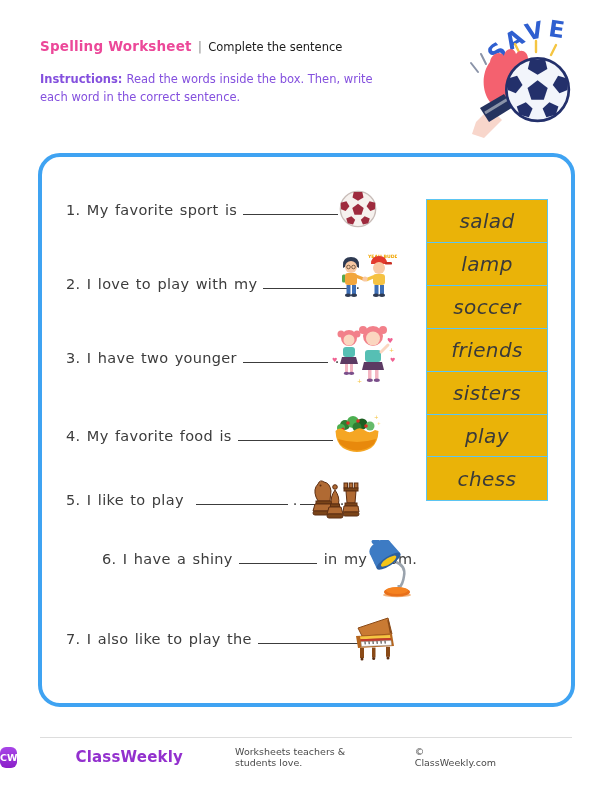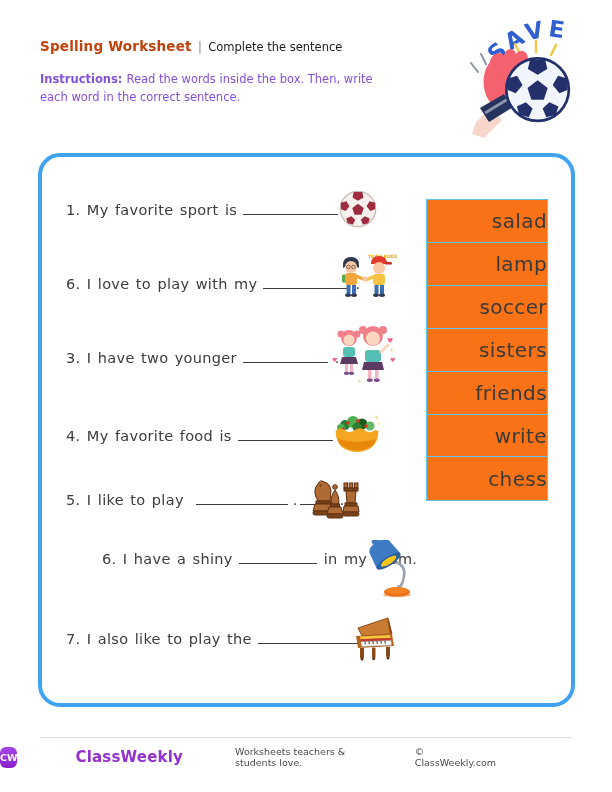--- a/index.html
+++ b/index.html
@@ -2,21 +2,21 @@
 <html><head>
 <meta charset="utf-8">
 <style>
   html,body{margin:0;padding:0;background:#fff;}
   .page{position:relative;width:612px;height:792px;background:#ffffff;overflow:hidden;
         font-family:"DejaVu Sans","Liberation Sans",sans-serif;color:#3c3c3c;}
 
   
   .header{position:absolute;left:40px;top:36px;width:360px;}
   .title-row{white-space:nowrap;}
-  .title{font-size:13.5px;font-weight:bold;color:#c2410c;letter-spacing:.2px;}
+  .title{font-size:13.5px;font-weight:bold;color:#ec4899;letter-spacing:.2px;}
   .sep{font-size:13px;color:#444;margin:0 6px;font-weight:300;}
   .subtitle{font-size:11.5px;color:#1c1c1c;}
   .instructions{margin:16px 0 0 0;font-size:11.5px;line-height:1.55;color:#8450de;width:345px;}
   .instructions b{margin-right:4px;}
 
   
   .save-art{position:absolute;left:450px;top:10px;width:140px;height:128px;}
 
   
   .main-box{position:absolute;left:38px;top:153px;width:537px;height:554px;
@@ -37,22 +37,22 @@
   .icon-1{left:297px;top:33px;}
   .icon-2{left:293px;top:95px;}
   .icon-3{left:289px;top:163px;}
   .icon-4{left:291px;top:256px;}
   .icon-5{left:268px;top:314px;}
   .icon-6{left:324px;top:383px;}
   .icon-7{left:306px;top:457px;}
 
   
   .word-bank{position:absolute;left:384px;top:42px;width:122px;}
-  .word-cell{height:42.5px;border:1.6px solid #5bc5f2;margin-top:-1.6px;background:#f97316;
-             display:flex;align-items:center;justify-content:flex-end;box-sizing:content-box;}
+  .word-cell{height:42.5px;border:1.6px solid #5bc5f2;margin-top:-1.6px;background:#eab308;
+             display:flex;align-items:center;justify-content:center;box-sizing:content-box;font-style:italic;}
   .word-cell:first-child{margin-top:0;}
   .word-cell span{font-size:20px;color:#3a3a3a;letter-spacing:.4px;}
 
   
   .footer-divider{position:absolute;left:40px;top:737px;width:532px;height:1px;background:#ddd;}
   .footer{position:absolute;left:0;top:746px;width:496px;display:flex;
           align-items:center;justify-content:center;gap:40px;}
   .logo-badge{width:21px;height:21px;border-radius:6px;color:#fff;font-size:9.5px;font-weight:bold;
               display:flex;align-items:center;justify-content:center;
               background:linear-gradient(180deg,#a845e8,#8a1fc8);}
@@ -106,21 +106,21 @@
       <polygon points="38.2,13.5 32.2,11.8 29,17.2 33,22.2 37.8,20.2" fill="#23306b"></polygon>
       <polygon points="7.6,30 13,27.6 17,31.2 14.8,36.4 9.2,35" fill="#23306b"></polygon>
       <polygon points="32.4,30 27,27.6 23,31.2 25.2,36.4 30.8,35" fill="#23306b"></polygon>
     </g>
   </svg>
 
   <div class="main-box">
 
     <div class="sentence row-1"><span>1. My favorite sport is</span><span class="blank bw95"></span><span class="suffix">.</span></div>
 
-    <div class="sentence row-2"><span>6. I love to play with my</span><span class="blank bw85"></span><span class="suffix">.</span></div>
+    <div class="sentence row-2"><span>2. I love to play with my</span><span class="blank bw85"></span><span class="suffix">.</span></div>
 
     <div class="sentence row-3"><span>3. I have two younger</span><span class="blank bw85"></span><span class="suffix">.</span></div>
 
     <div class="sentence row-4"><span>4. My favorite food is</span><span class="blank bw95"></span><span class="suffix">.</span></div>
 
     <div class="sentence row-5"><span>5. I like to play</span><span class="blank bw92"></span><span class="mid-dot">.</span><span class="blank bw36"></span><span class="suffix">.</span></div>
 
     <div class="sentence row-6"><span>6. I have a shiny</span><span class="blank bw78"></span><span class="suffix">in my room.</span></div>
 
     <div class="sentence row-7"><span>7. I also like to play the</span><span class="blank bw100"></span><span class="suffix suffix-tight">.</span></div>
@@ -284,27 +284,27 @@
       <div class="word-cell">
           <span>salad</span>
         </div>
       <div class="word-cell">
           <span>lamp</span>
         </div>
       <div class="word-cell">
           <span>soccer</span>
         </div>
       <div class="word-cell">
+          <span>friends</span>
+        </div>
+      <div class="word-cell">
           <span>sisters</span>
         </div>
       <div class="word-cell">
-          <span>friends</span>
-        </div>
-      <div class="word-cell">
-          <span>write</span>
+          <span>play</span>
         </div>
       <div class="word-cell">
           <span>chess</span>
         </div>
     </div>
   </div>
 
   <div class="footer-divider"></div>
   <div class="footer">
     <span class="logo-badge">CW</span>

